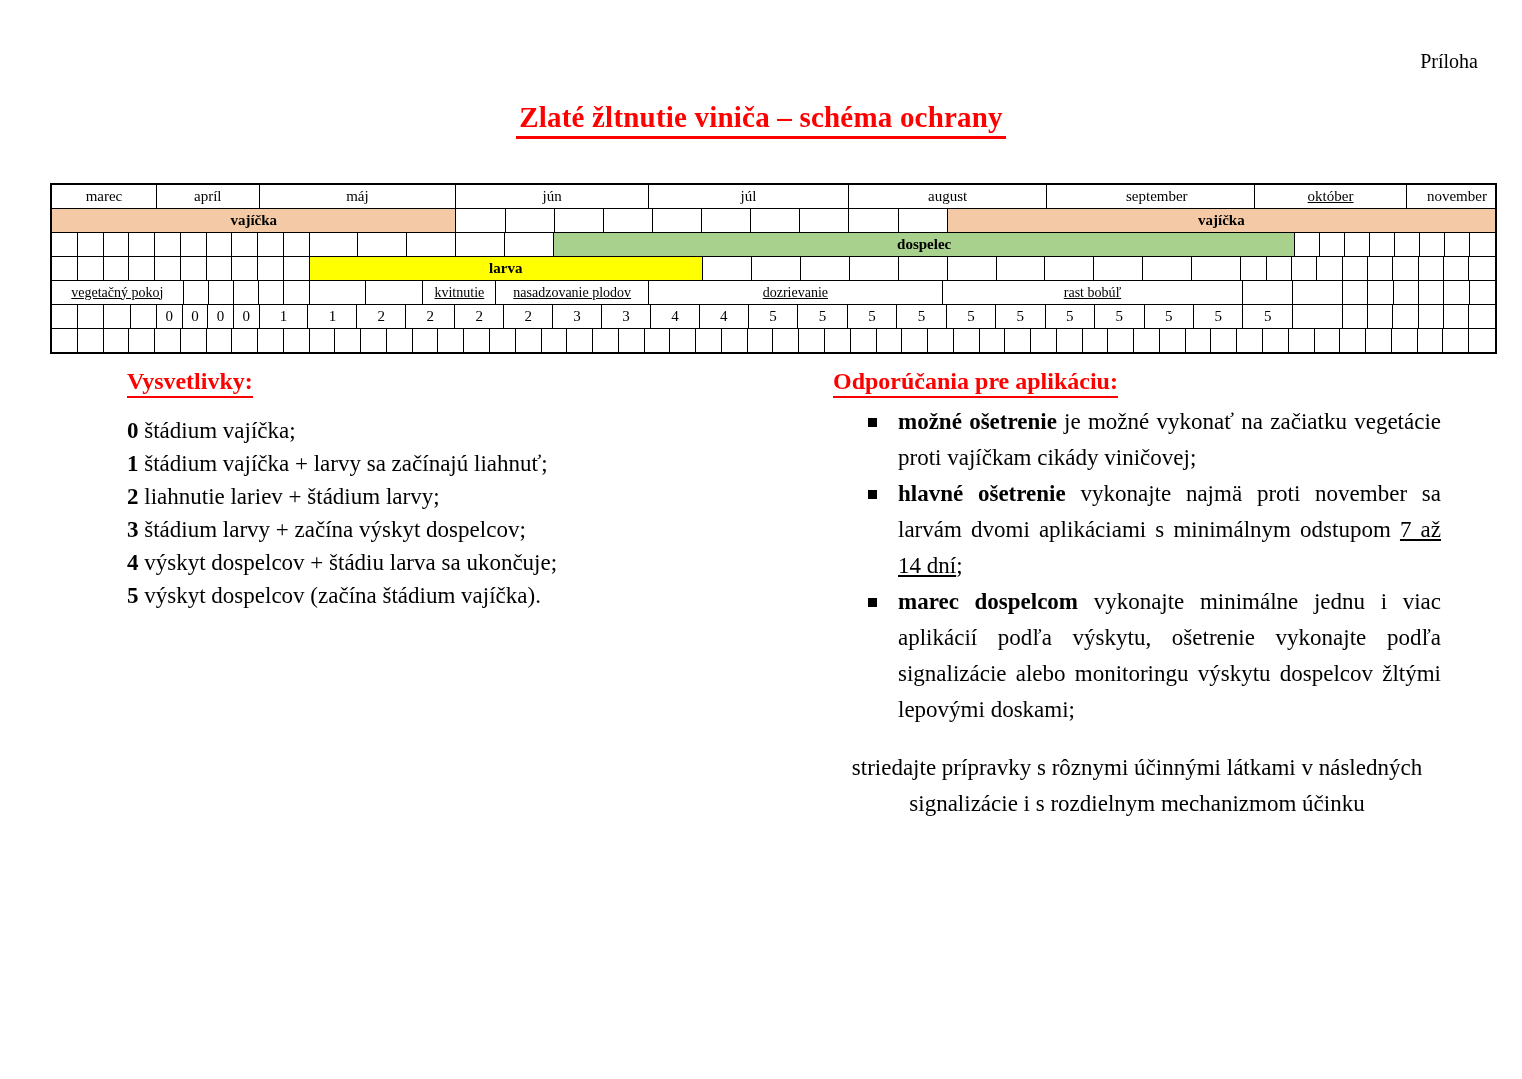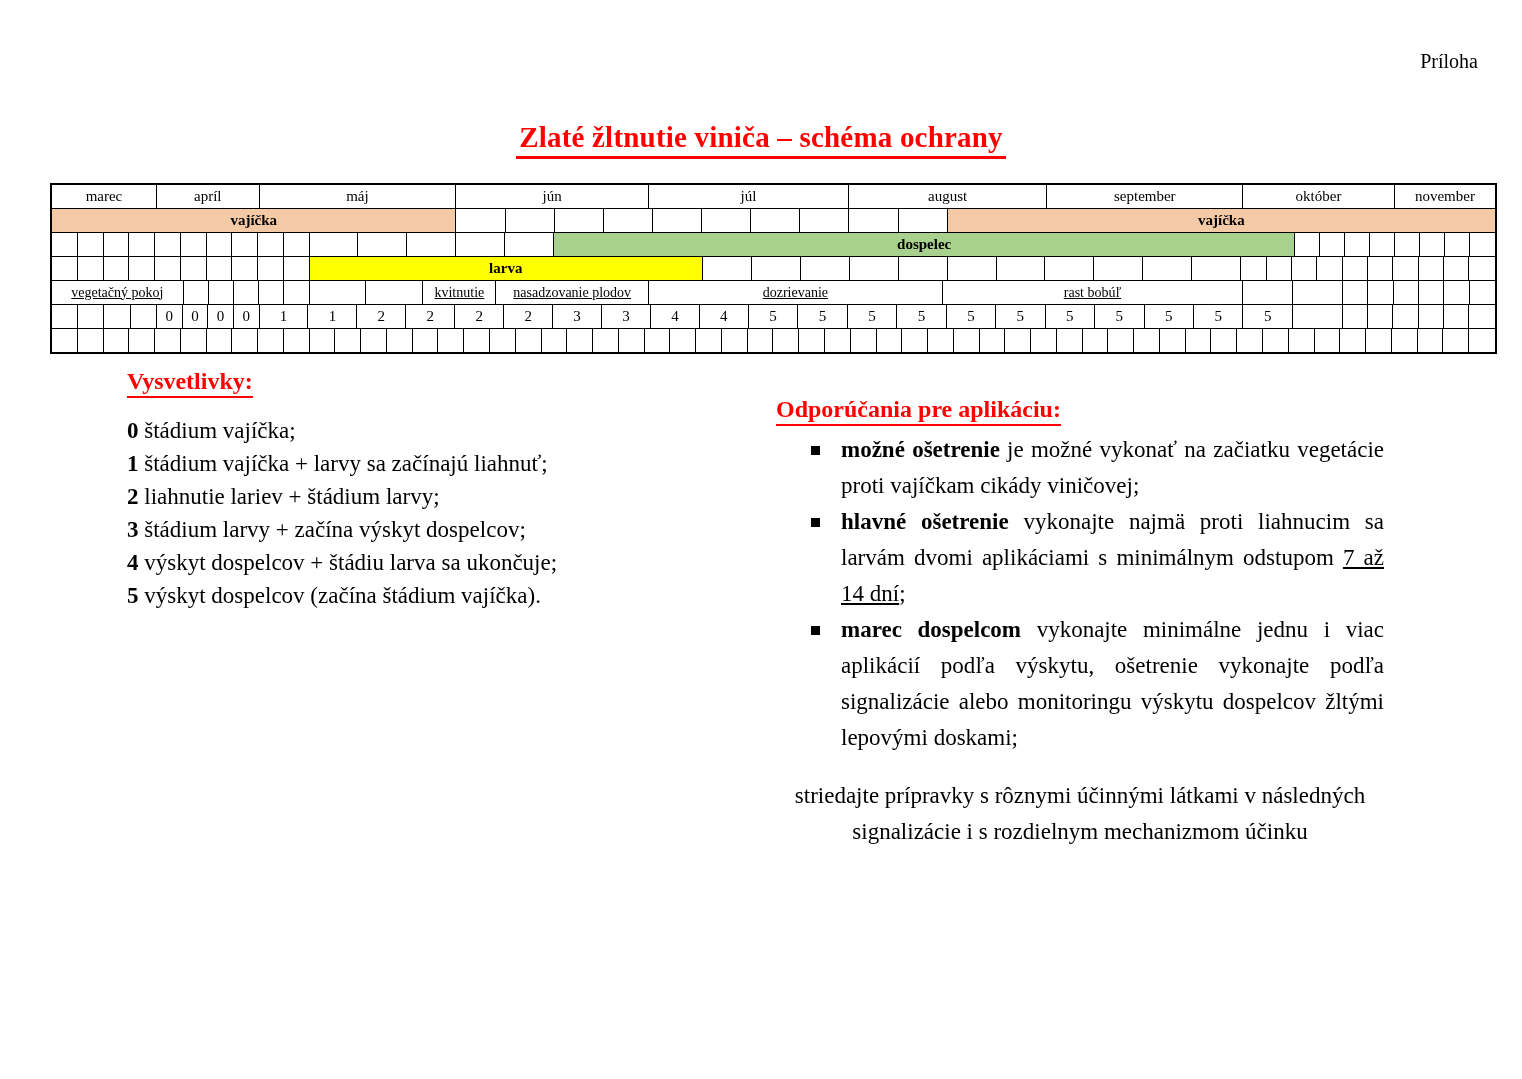--- a/index.html
+++ b/index.html
@@ -4,21 +4,21 @@
 <style>
   html,body{margin:0;padding:0;}
   body{
     width:1522px;height:1079px;position:relative;background:#ffffff;
     font-family:"Liberation Serif", serif;color:#000;overflow:hidden;
   }
   .annotation{position:absolute;top:50px;right:44px;font-size:20px;}
   .title-wrap{position:absolute;top:101px;left:0;width:100%;text-align:center;}
   .page-title{
     display:inline-block;font-size:29px;font-weight:bold;color:#FF0000;
-    border-bottom:3px solid #FF0000;padding:0 3px 2px 3px;letter-spacing:.2px;margin-top:20px;
+    border-bottom:3px solid #FF0000;padding:0 3px 2px 3px;letter-spacing:.2px;
   }
   
   .timeline{position:absolute;left:50px;top:183px;width:1443px;border:2px solid #000;background:#fff;}
   .trow{display:flex;height:23px;}
   .trow:not(:first-child){border-top:1px solid #000;}
   .tcell{
     box-sizing:border-box;flex:0 0 auto;display:flex;align-items:center;justify-content:center;
     overflow:hidden;white-space:nowrap;height:100%;
   }
   .tcell:not(:last-child){border-right:1px solid #000;}
@@ -27,21 +27,21 @@
   .phase{font-size:14px;text-decoration:underline;}
   .num{font-size:15px;}
   
   .section-heading{
     display:inline-block;font-size:24px;font-weight:bold;color:#FF0000;
     border-bottom:2px solid #FF0000;padding-bottom:1px;
   }
   .legend{position:absolute;left:127px;top:368px;width:640px;}
   .legend-items{margin-top:16px;font-size:23px;line-height:33px;}
   .legend-item b{font-weight:bold;}
-  .reco{position:absolute;left:776px;top:368px;width:608px;margin-top:28px;}
+  .reco{position:absolute;left:833px;top:368px;width:608px;}
   .bullets{margin-top:6px;}
   .bullet{display:flex;font-size:23px;line-height:36px;}
   .bullet-marker{flex:0 0 65px;position:relative;}
   .bullet-square{position:absolute;left:35px;top:14px;width:9px;height:9px;background:#000;}
   .bullet-text{flex:1 1 auto;text-align:justify;}
   .footer-note{margin-top:22px;font-size:23px;line-height:36px;text-align:center;}
 </style>
 </head>
 <body>
 
@@ -52,22 +52,22 @@
 </div>
 
 <div class="timeline">
     <div class="trow">
       <div class="tcell month" style="width: 7.27%;">marec</div>
       <div class="tcell month" style="width: 7.12%;">apríl</div>
       <div class="tcell month" style="width: 13.63%;">máj</div>
       <div class="tcell month" style="width: 13.36%;">jún</div>
       <div class="tcell month" style="width: 13.84%;">júl</div>
       <div class="tcell month" style="width: 13.77%;">august</div>
-      <div class="tcell month" style="width: 13.56%;">september</div>
-      <div class="tcell month" style="width: 10.52%;">október</div>
+      <div class="tcell month" style="width: 13.56%; margin-left: 12px;">september</div>
+      <div class="tcell month" style="width: 10.52%; text-decoration: underline;">október</div>
       <div class="tcell month" style="width: 6.93%;">november</div>
     </div>
     <div class="trow">
       <div class="tcell bar" style="width: 28.03%; background: rgb(244, 201, 165);">vajíčka</div>
       <div class="tcell" style="width: 3.405%;"></div>
       <div class="tcell" style="width: 3.405%;"></div>
       <div class="tcell" style="width: 3.405%;"></div>
       <div class="tcell" style="width: 3.405%;"></div>
       <div class="tcell" style="width: 3.405%;"></div>
       <div class="tcell" style="width: 3.405%;"></div>
@@ -275,21 +275,21 @@
       <div class="bullet">
         <span class="bullet-marker">
           <span class="bullet-square"></span>
         </span>
         <div class="bullet-text"><span style="font-weight: bold;">možné ošetrenie</span><span> je možné vykonať na začiatku vegetácie proti vajíčkam cikády viničovej;</span></div>
       </div>
       <div class="bullet">
         <span class="bullet-marker">
           <span class="bullet-square"></span>
         </span>
-        <div class="bullet-text"><span style="font-weight: bold;">hlavné ošetrenie</span><span> vykonajte najmä proti liahnucim sa larvám dvomi aplikáciami s minimálnym odstupom </span><span style="text-decoration: underline;">7 až 14 dní</span><span>;</span></div>
+        <div class="bullet-text"><span style="font-weight: bold;">hlavné ošetrenie</span><span> vykonajte najmä proti november sa larvám dvomi aplikáciami s minimálnym odstupom </span><span style="text-decoration: underline;">7 až 14 dní</span><span>;</span></div>
       </div>
       <div class="bullet">
         <span class="bullet-marker">
           <span class="bullet-square"></span>
         </span>
         <div class="bullet-text"><span style="font-weight: bold;">marec dospelcom</span><span> vykonajte minimálne jednu i viac aplikácií podľa výskytu, ošetrenie vykonajte podľa signalizácie alebo monitoringu výskytu dospelcov žltými lepovými doskami;</span></div>
       </div>
     </div>
   <div class="footer-note">striedajte prípravky s rôznymi účinnými látkami v následných signalizácie i s rozdielnym mechanizmom účinku</div>
 </div>

